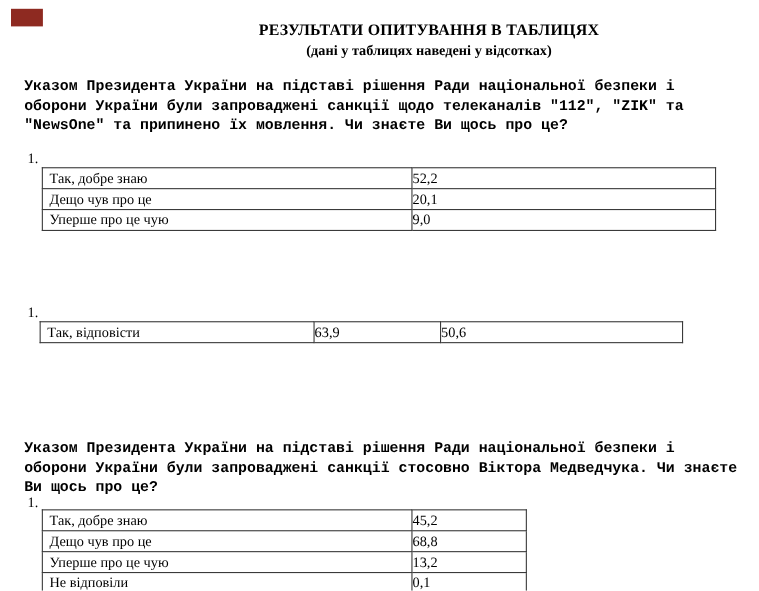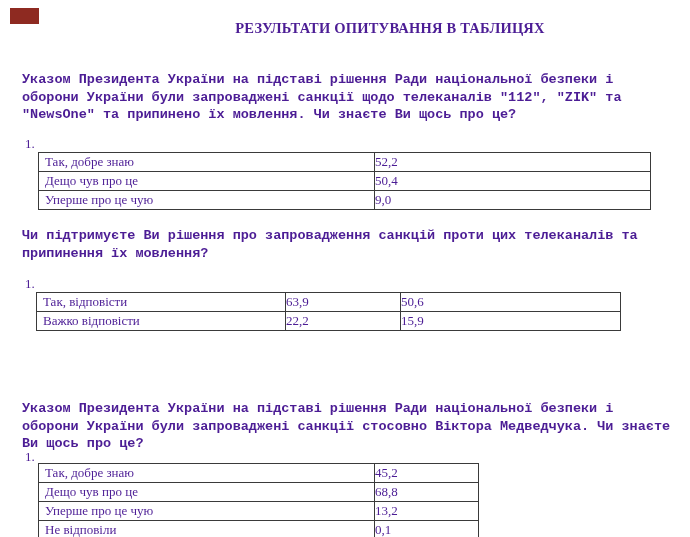--- a/index.html
+++ b/index.html
@@ -1,19 +1,19 @@
 <!DOCTYPE html>
 <html><head>
 <meta charset="utf-8">
 <style>
   * { margin:0; padding:0; box-sizing:border-box; }
   html,body { background:#fff; }
   .page {
     position:relative; width:690px; height:537px; background:#ffffff;
-    font-family:"Liberation Serif", serif; color:#4c1d95; overflow:hidden;
+    font-family:"Liberation Serif", serif; color:#000000; overflow:hidden;
   }
   .red-marker { position:absolute; left:10px; top:8px; width:29px; height:16px; }
   .title-block { position:absolute; left:90px; top:20px; width:600px; text-align:center; font-weight:bold; line-height:17px; }
   .doc-title { font-size:14.5px; letter-spacing:0.2px; }
   .doc-subtitle { font-size:13px; }
   .question { position:absolute; left:22px; width:652px; font-weight:bold; font-size:13.5px; line-height:17.5px;font-family:Liberation Mono, monospace; }
   .q1 { top:71px; }
   .q2 { top:227px; }
   .q3 { top:400px; }
   .marker { position:absolute; left:25px; font-size:13px; }
@@ -32,67 +32,62 @@
 </style>
 </head>
 <body>
 
 <div class="page">
 
   <div class="red-marker" style="background: rgb(142, 42, 33);"></div>
 
   <div class="title-block">
     <div class="doc-title">РЕЗУЛЬТАТИ ОПИТУВАННЯ В ТАБЛИЦЯХ</div>
+    <div class="doc-subtitle">(дані у таблицях наведені у відсотках)</div>
   </div>
 
   <div class="question q1">Указом Президента України на підставі рішення Ради національної безпеки і оборони України були запроваджені санкції щодо телеканалів "112", "ZIK" та "NewsOne" та припинено їх мовлення. Чи знаєте Ви щось про це?</div>
 
   <div class="marker m1">1.</div>
 
   <table class="t1">
     <colgroup>
         <col style="width:336px">
         <col style="width:276px">
       </colgroup>
     <tbody>
       <tr>
         <td class="lbl">Так, добре знаю</td>
         <td class="val">52,2</td>
       </tr>
       <tr>
         <td class="lbl">Дещо чув про це</td>
-        <td class="val">50,4</td>
+        <td class="val">20,1</td>
       </tr>
       <tr>
         <td class="lbl">Уперше про це чую</td>
         <td class="val">9,0</td>
       </tr>
     </tbody>
   </table>
 
-  <div class="question q2">Чи підтримуєте Ви рішення про запровадження санкцій проти цих телеканалів та припинення їх мовлення?</div>
 
   <div class="marker m2">1.</div>
 
   <table class="t2">
     <colgroup>
         <col style="width:249px">
         <col style="width:115px">
         <col style="width:220px">
       </colgroup>
     <tbody>
       <tr>
         <td class="lbl">Так, відповісти</td>
         <td class="val">63,9</td>
         <td class="val">50,6</td>
-      </tr>
-      <tr>
-        <td class="lbl">Важко відповісти</td>
-        <td class="val">22,2</td>
-        <td class="val">15,9</td>
       </tr>
     </tbody>
   </table>
 
   <div class="question q3">Указом Президента України на підставі рішення Ради національної безпеки і оборони України були запроваджені санкції стосовно Віктора Медведчука. Чи знаєте Ви щось про це?</div>
 
   <div class="marker m3">1.</div>
 
   <table class="t3">
     <colgroup>

